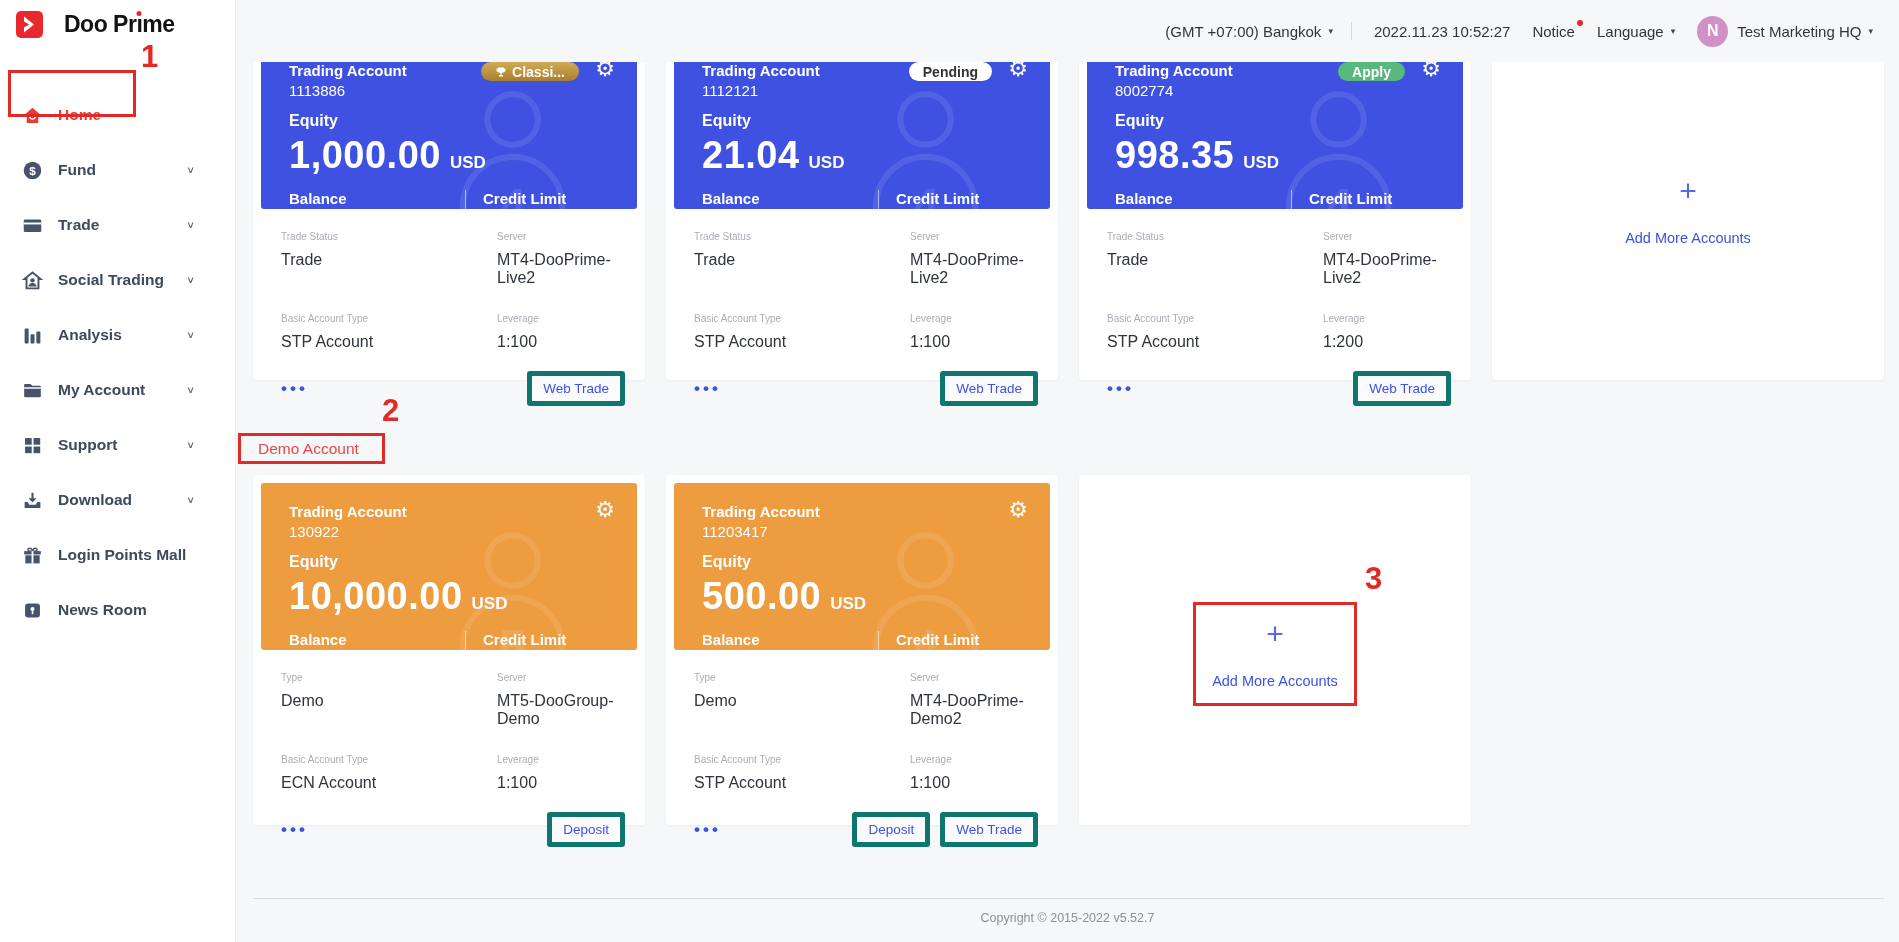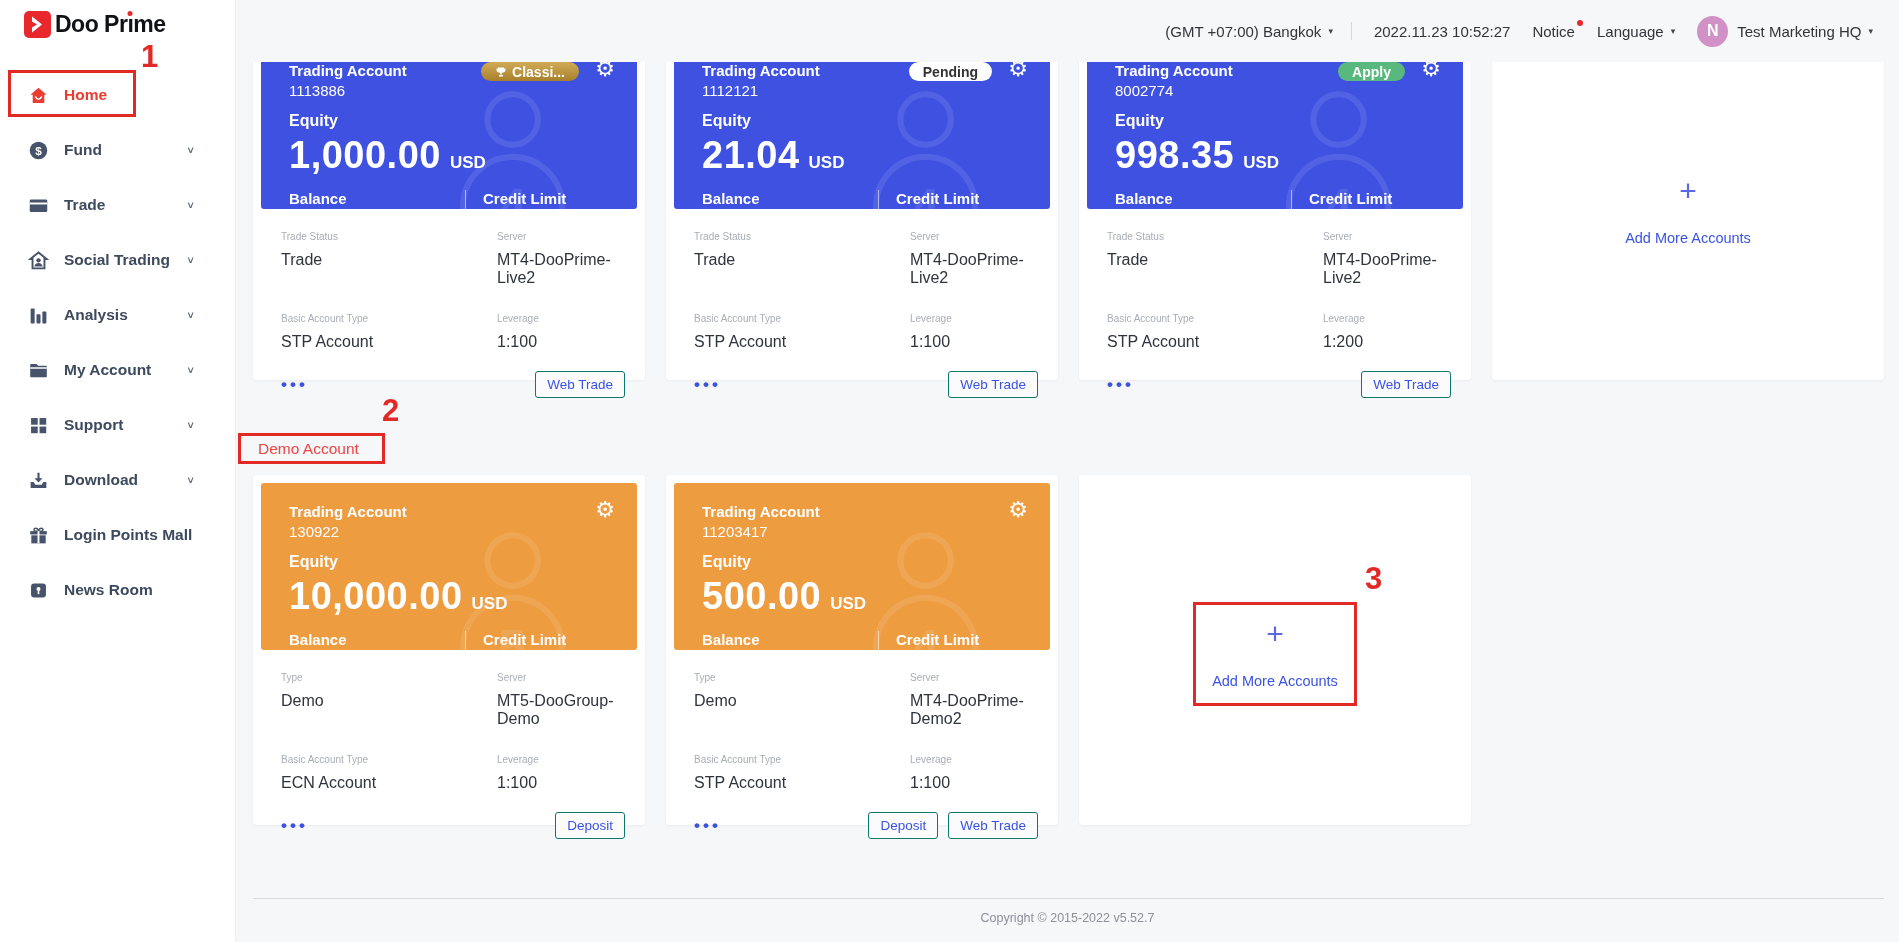--- a/index.html
+++ b/index.html
@@ -1,27 +1,27 @@
 <!DOCTYPE html>
 <html><head>
 <meta charset="utf-8">
 <style>
   * { margin:0; padding:0; box-sizing:border-box; }
   html,body { width:1899px; height:942px; }
   body { font-family:"Liberation Sans", sans-serif; background:#fff; position:relative; overflow:hidden; color:#2f333d; }
 
   
   .sidebar { position:absolute; left:0; top:0; bottom:0; width:236px; background:#fff; border-right:1px solid #ededf0; z-index:40; }
-  .logo { position:absolute; left:24px; top:11px; display:flex; align-items:flex-end; gap:4px; }
+  .logo { position:absolute; left:16px; top:11px; display:flex; align-items:flex-end; gap:21px; }
   .logo-mark { width:27px; height:27px; background:#e8282d; border-radius:5px; position:relative; overflow:hidden; flex:0 0 27px; }
   .logo-text { font-size:23px; font-weight:800; color:#101216; letter-spacing:-0.5px; }
   .ldot { position:relative; }
   .ldot::before { content:''; position:absolute; top:0px; left:50%; transform:translateX(-50%); width:5px; height:5px; border-radius:50%; background:#e8282d; }
   .nav { position:absolute; top:78px; left:0; right:0; }
-  .nav-item { height:34px; margin-bottom:21px; display:flex; align-items:center; padding-left:28px; color:#3d495c; font-weight:700; font-size:15.5px; position:relative; cursor:pointer; }
+  .nav-item { height:34px; margin-bottom:21px; display:flex; align-items:center; padding-left:22px; color:#3d495c; font-weight:700; font-size:15.5px; position:relative; cursor:pointer;margin-top:20px; }
   .nav-item .nicon { width:21px; height:21px; margin-right:15px; display:inline-flex; align-items:center; justify-content:center; color:#46536a; flex:0 0 21px; }
   .nav-item.active, .nav-item.active .nicon { color:#ec3b30; }
   .nav-chevron { position:absolute; right:40px; font-size:12px; color:#5a6578; font-weight:400; transform:scaleY(.8); }
   .nicon svg { display:block; }
 
   
   .anno-box { position:absolute; border:3px solid #e12a26; z-index:60; pointer-events:none; }
   .anno-num { position:absolute; color:#e12a26; font-size:31px; font-weight:700; z-index:60; line-height:1; }
 
   
@@ -57,21 +57,21 @@
   .gear { position:absolute; top:16px; right:22px; font-size:22px; color:#fff; line-height:1; cursor:pointer; z-index:3; }
   .wm { position:absolute; right:12px; top:34px; opacity:.10; z-index:1; }
 
   .card-body { padding:22px 20px 0 20px; }
   .field-grid { display:grid; grid-template-columns:216px 1fr; row-gap:26px; }
   .f-label { font-size:10px; color:#a9adb5; }
   .f-value { font-size:16px; color:#2f333d; margin-top:9px; }
   .card-footer { display:flex; align-items:center; justify-content:space-between; padding:20px 12px 14px 20px; }
   .dots { color:#3a53e0; font-size:17px; font-weight:700; letter-spacing:3px; cursor:pointer; }
   .btn-row { display:flex; gap:10px; }
-  .btn { font-family:"Liberation Sans",sans-serif; font-size:13.5px; color:#3a53e0; background:#fbfbfd; border:1px solid #0f766e; border-radius:3px; padding:5px 11px; cursor:pointer; }
+  .btn { font-family:"Liberation Sans",sans-serif; font-size:13.5px; color:#3a53e0; background:#fbfbfd; border:5px solid #0f766e; border-radius:3px; padding:5px 11px; cursor:pointer; }
 
   .addmore { display:flex; flex-direction:column; align-items:center; justify-content:center; cursor:pointer; }
   .plus { font-size:30px; font-weight:300; color:#5a66e3; line-height:1; }
   .addmore-label { font-size:14.5px; color:#3a53e0; margin-top:24px; }
   .addmore-box { width:164px; height:104px; display:flex; flex-direction:column; align-items:center; justify-content:center; position:relative; }
 
   .demo-label-box { position:absolute; left:2px; top:433px; width:147px; height:31px; border:3px solid #e12a26; display:flex; align-items:center; padding-left:17px; z-index:20; }
   .demo-label { font-size:15.5px; color:#ef4444;text-align:center; }
 
   .footer-divider { position:absolute; left:17px; right:15px; top:898px; height:1px; background:#d9dbdf; }

